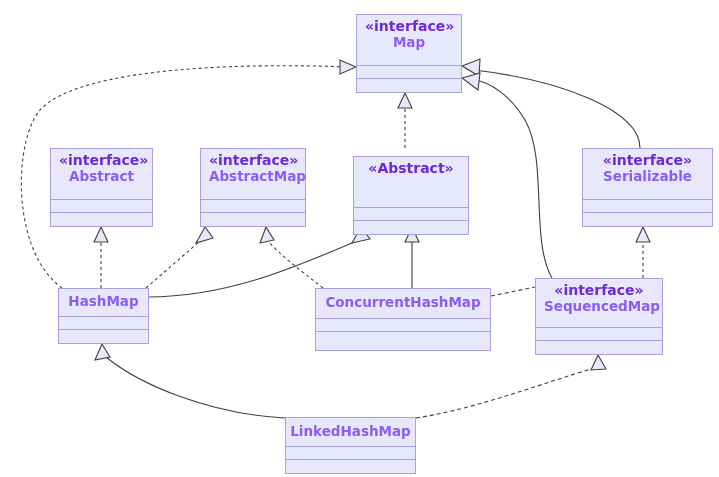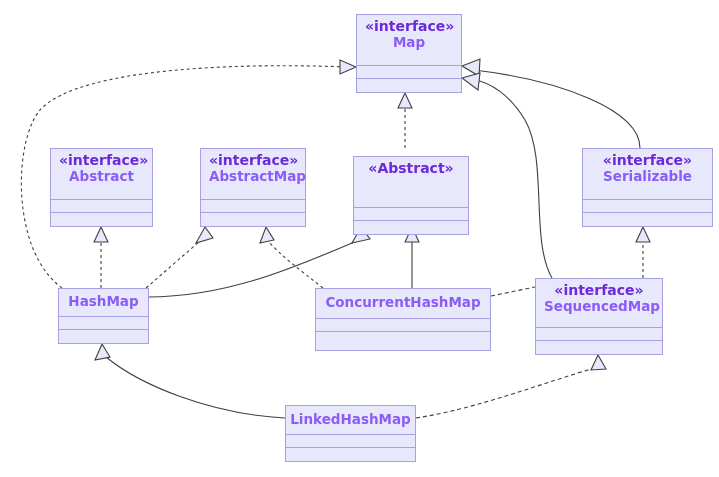--- a/index.html
+++ b/index.html
@@ -173,21 +173,21 @@
 
   <div class="uml-node" style="left:535px;top:278px;width:128px;height:77px;">
     <div class="uml-head" style="height:51px;">
       <span class="stereotype">«interface»</span>
       <span class="cname">SequencedMap</span>
     </div>
     <div class="uml-row"></div>
     <div class="uml-row last"></div>
   </div>
 
-  <div class="uml-node" style="left:285px;top:405px;width:131px;height:57px;">
+  <div class="uml-node" style="left:285px;top:417px;width:131px;height:57px;">
     <div class="uml-head" style="height:31px;display:flex;align-items:center;justify-content:center;">
       <span class="cname">LinkedHashMap</span>
     </div>
     <div class="uml-row"></div>
     <div class="uml-row last"></div>
   </div>
 
 </div>
 
 </body></html>

